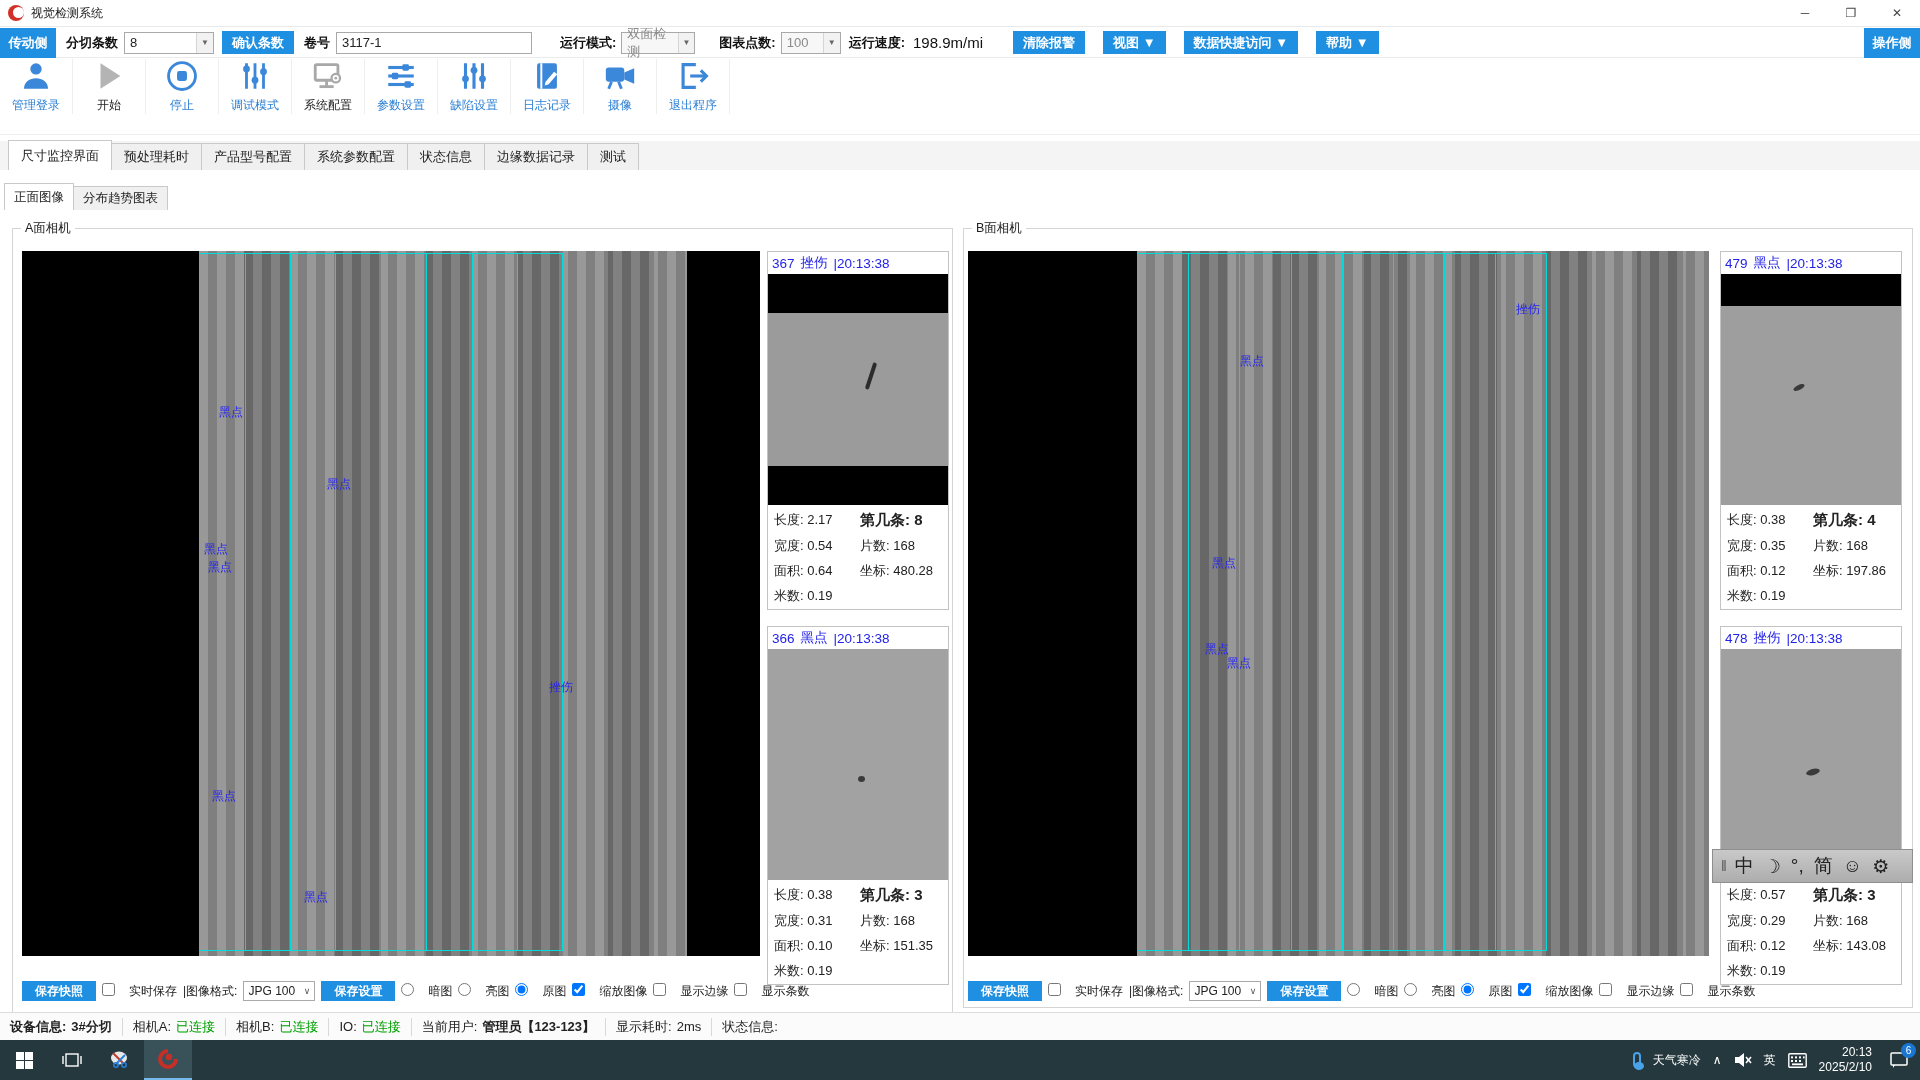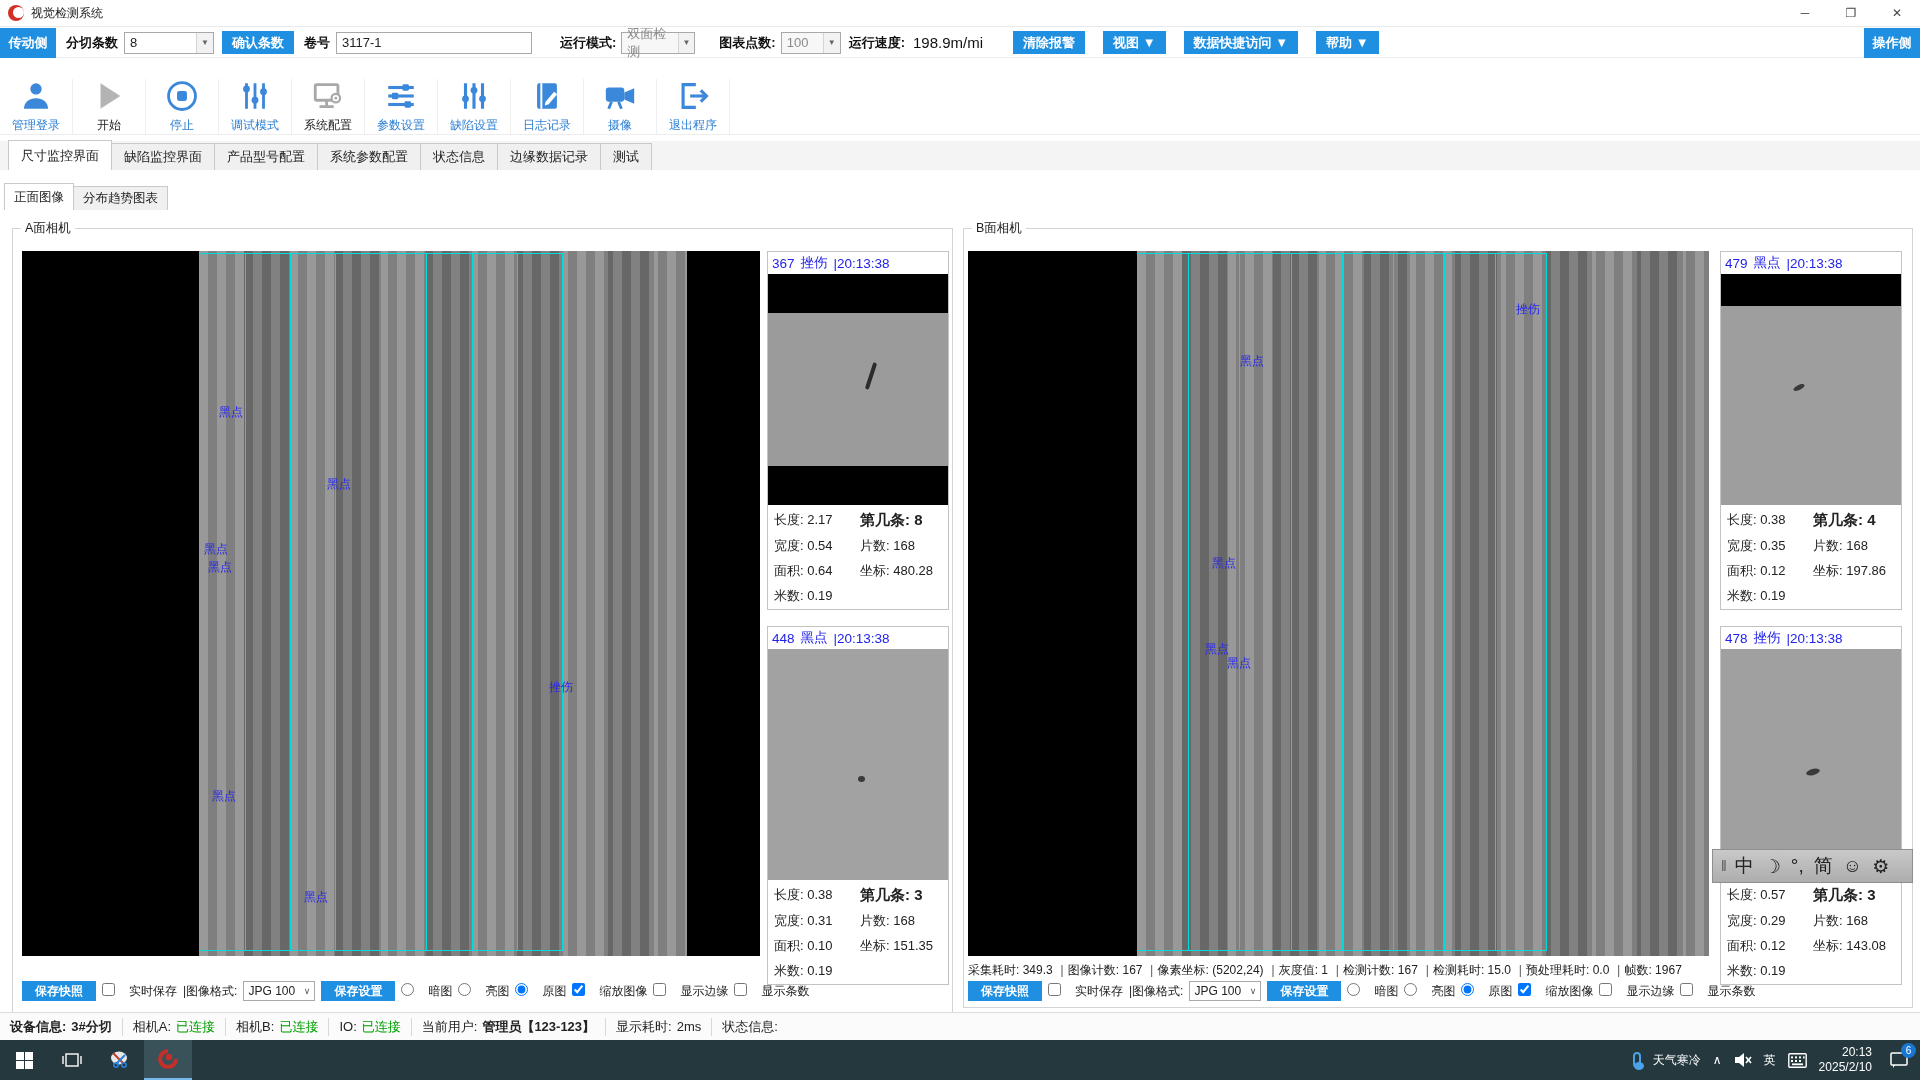--- a/index.html
+++ b/index.html
@@ -20,21 +20,21 @@
   .btn-blue { background:#1e8fe1; color:#fff; border:none; font-size:13px; font-weight:bold; display:flex; align-items:center; justify-content:center; cursor:pointer; }
   .side-btn { width:56px; height:30px; }
   .tb-label { font-size:13px; font-weight:bold; color:#111; white-space:nowrap; }
   .combo { height:22px; background:#fff; border:1px solid #a9a9a9; display:flex; align-items:center; font-size:13px; color:#222; position:relative; padding-left:5px; }
   .combo .arrow-box { margin-left:auto; width:17px; height:100%; border-left:1px solid #d5d5d5; background:#f2f2f2; display:flex; align-items:center; justify-content:center; font-size:8px; color:#666; }
   .combo.disabled { background:#f7f7f7; color:#8a8a8a; }
   .tb-btn { height:23px; padding:0 10px; font-size:13px; }
   .speed-val { font-size:15px; color:#111; white-space:nowrap; }
 
   
-  .toolbar2 { position:absolute; left:0; top:59px; width:100%; height:76px; background:#fff; display:flex; align-items:flex-end; border-bottom:1px solid #ededed; }
+  .toolbar2 { position:absolute; left:0; top:59px; width:100%; height:76px; background:#fff; display:flex; align-items:flex-start; border-bottom:1px solid #ededed; }
   .action { width:73px; display:flex; flex-direction:column; align-items:center; justify-content:center; gap:4px; cursor:pointer; border-right:1px solid #eee; }
   .action .lbl { font-size:12px; }
   .lbl-blue { color:#2b7fd4; } .lbl-dark { color:#222; }
 
   
   .tabs { position:absolute; left:0; top:141px; width:100%; height:30px; background:#f4f4f4; display:flex; align-items:flex-end; padding-left:8px; border-bottom:1px solid #fff; }
   .tab { height:27px; padding:0 12px; display:flex; align-items:center; font-size:13px; color:#222; background:#f0f0f0; border:1px solid #c9c9c9; border-bottom:none; margin-right:-1px; cursor:pointer; }
   .tab.active { background:#fff; height:30px; font-weight:normal; position:relative; z-index:2; }
 
   
@@ -243,21 +243,21 @@
           <path d="M14 4H5v16h9" fill="none" stroke="#3b87d9" stroke-width="2.2"></path>
           <line x1="10" y1="12" x2="21" y2="12" stroke="#3b87d9" stroke-width="2.2"></line>
           <path d="M17.5 8l4 4-4 4" fill="none" stroke="#3b87d9" stroke-width="2.2"></path>
         </svg>
       <span class="lbl lbl-blue">退出程序</span>
     </div>
   </div>
 
   <div class="tabs">
     <div class="tab active">尺寸监控界面</div>
-    <div class="tab">缺陷监控界面</div>
+    <div class="tab">预处理耗时</div>
     <div class="tab">产品型号配置</div>
     <div class="tab">系统参数配置</div>
     <div class="tab">状态信息</div>
     <div class="tab">边缘数据记录</div>
     <div class="tab">测试</div>
   </div>
 
   <div class="subtabs">
     <div class="subtab active">正面图像</div>
     <div class="subtab">分布趋势图表</div>
@@ -294,21 +294,21 @@
           <div><span>宽度:</span> <span>0.54</span></div>
           <div><span>片数:</span> <span>168</span></div>
           <div><span>面积:</span> <span>0.64</span></div>
           <div><span>坐标:</span> <span>480.28</span></div>
           <div><span>米数:</span> <span>0.19</span></div>
           <div></div>
         </div>
       </div>
       <div class="card" style="top:375px;">
         <div class="card-head">
-          <span>448</span>
+          <span>366</span>
           <span>黑点</span>
           <span>|20:13:38</span>
         </div>
         <div class="thumb" style="background:#a2a2a2;">
           <div class="dot" style="left:50%;top:55%;"></div>
         </div>
         <div class="card-stats">
           <div><span>长度:</span> <span>0.38</span></div>
           <div class="strip-big"><span>第几条:</span> <span>3</span></div>
           <div><span>宽度:</span> <span>0.31</span></div>
@@ -409,21 +409,20 @@
           <div><span>宽度:</span> <span>0.29</span></div>
           <div><span>片数:</span> <span>168</span></div>
           <div><span>面积:</span> <span>0.12</span></div>
           <div><span>坐标:</span> <span>143.08</span></div>
           <div><span>米数:</span> <span>0.19</span></div>
           <div></div>
         </div>
       </div>
     </div>
 
-    <div class="pstats" style="left:4px;top:733px;">采集耗时: 349.3 ｜图像计数: 167 ｜像素坐标: (5202,24) ｜灰度值: 1 ｜检测计数: 167 ｜检测耗时: 15.0 ｜预处理耗时: 0.0 ｜帧数: 1967</div>
     <div class="pctrl" style="left:4px;top:752px;">
       <div class="btn-blue">保存快照</div>
       <span class="ctl-item">
           <input type="checkbox" style="">
           <span>实时保存</span>
         </span>
       <span>|图像格式:</span>
       <div class="mini-combo">
           <span>JPG 100</span>
           <span class="ar">∨</span>

